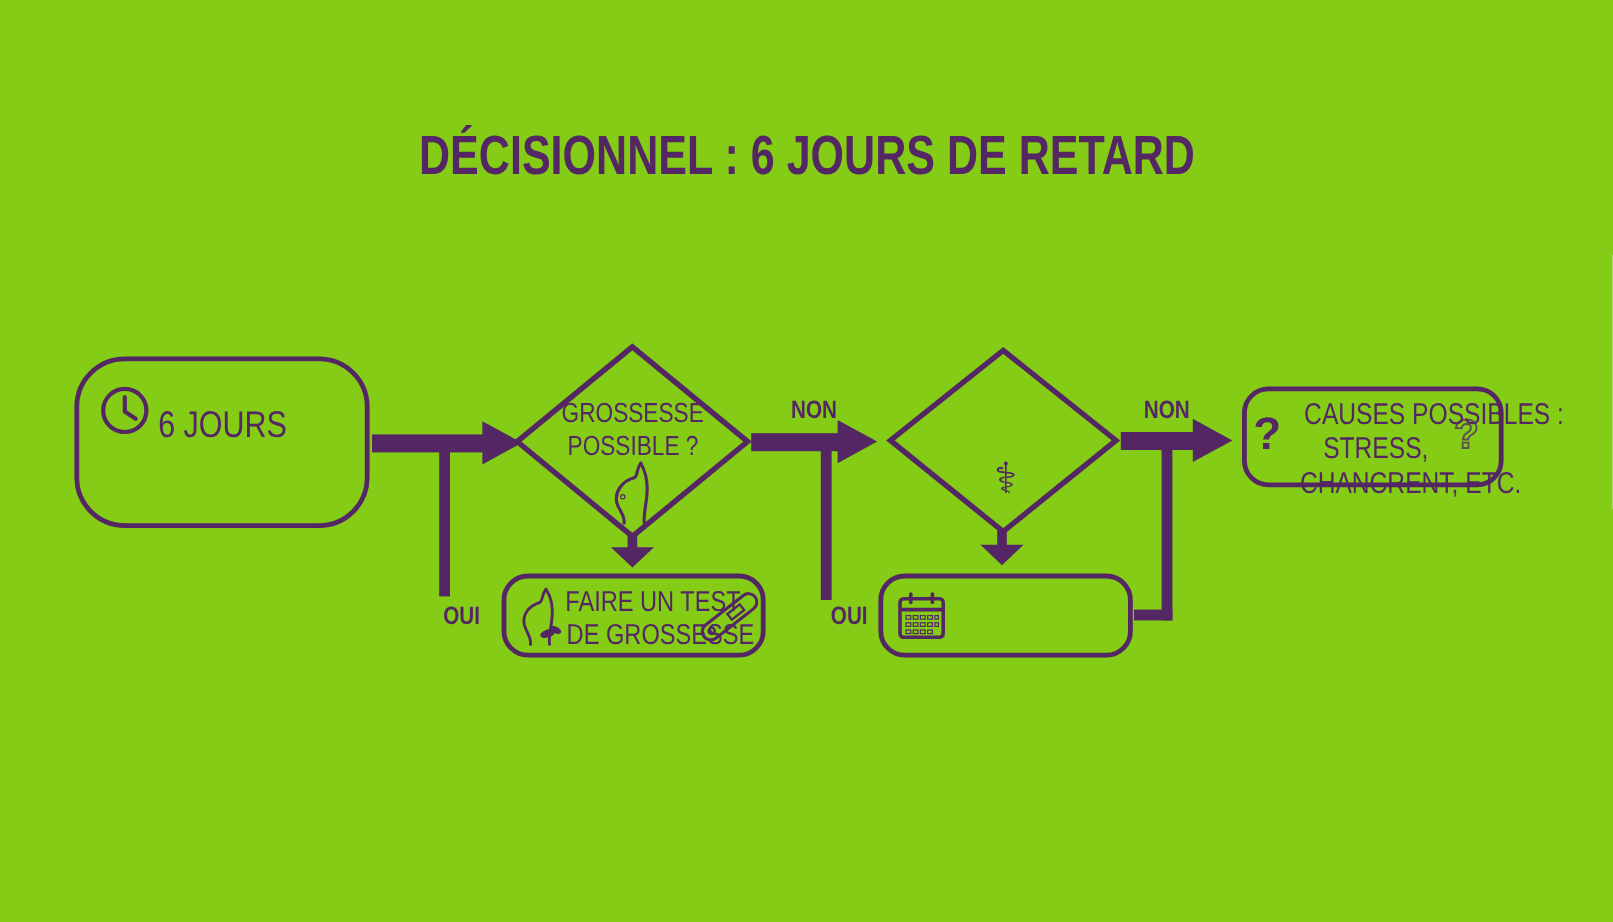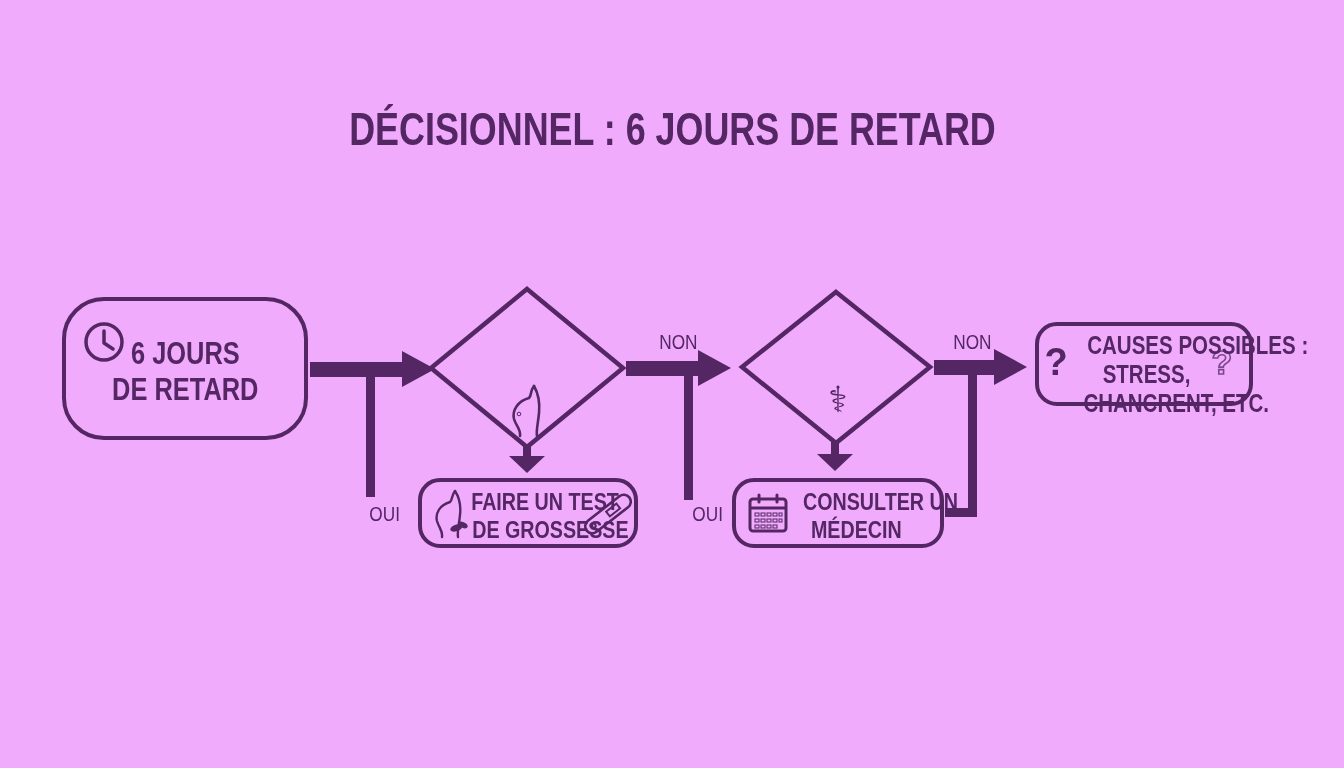--- a/index.html
+++ b/index.html
@@ -1,18 +1,18 @@
 <!DOCTYPE html>
 <html><head>
 <meta charset="utf-8">
 <style>
   html,body{margin:0;padding:0;background:#ffffff;}
   #stage{
     position:relative;width:1344px;height:768px;overflow:hidden;
-    background:#f0abfc;
+    background:#84cc16;
     font-family:"Liberation Sans", sans-serif;
     color:#542664;
   }
   .abs{position:absolute;}
   .cond{display:inline-block;transform:scaleX(0.82);transform-origin:50% 50%;white-space:nowrap;}
 
   
   .title{
     top:98px;left:0;width:100%;height:62px;line-height:62px;
     text-align:center;font-size:46px;font-weight:700;letter-spacing:0px;
@@ -20,40 +20,40 @@
   .title .cond{transform:scaleX(0.78);}
 
   
   .node{
     border:4px solid #542664;background:transparent;box-sizing:border-box;
   }
   .rounded-lg{border-radius:42px;}
   .rounded-md{border-radius:22px;}
 
   .node-text{
-    text-align:center;font-weight:700;
+    text-align:center;font-weight:400;
   }
   .node-text div{line-height:1.16;}
 
   
   .shaft{background:#542664;}
   .head-right{
     width:0;height:0;
     border-top:18px solid transparent;border-bottom:18px solid transparent;
     border-left:33px solid #542664;
   }
   .head-down{
     width:0;height:0;
     border-left:18px solid transparent;border-right:18px solid transparent;
     border-top:17px solid #542664;
   }
   .connector{background:#542664;}
 
   .edge-label{
-    font-weight:400;font-size:21px;text-align:center;
+    font-weight:700;font-size:21px;text-align:center;
   }
 
   svg.stroke-icon path, svg.stroke-icon circle, svg.stroke-icon rect, svg.stroke-icon line, svg.stroke-icon polyline{
     stroke:#542664;fill:none;
   }
   .qmark-solid{font-size:38px;font-weight:700;line-height:1;}
   .qmark-outline{
     font-size:34px;font-weight:700;line-height:1;
     color:transparent;-webkit-text-stroke:1.6px rgba(84,38,100,0.75);
   }
@@ -68,34 +68,37 @@
     <span class="cond">DÉCISIONNEL : 6 JOURS DE RETARD</span>
   </div>
 
   <div class="abs node rounded-lg" style="left:62px;top:297px;width:246px;height:143px;"></div>
   <svg class="abs stroke-icon" style="left:80px;top:318px;" width="48" height="48" viewBox="0 0 48 48">
     <circle cx="24" cy="24" r="18" stroke-width="3.5"></circle>
     <path d="M24 13 L24 25 L33 31" stroke-width="3.5" stroke-linecap="round" stroke-linejoin="round"></path>
   </svg>
   <div class="abs node-text" style="left:70px;top:336px;width:230px;font-size:31px;line-height:37px;">
     <div><span class="cond">6 JOURS</span></div>
-    <div><span class="cond">DE RETARD</span></div>
   </div>
 
   <div class="abs shaft" style="left:310px;top:362px;width:94px;height:15px;"></div>
   <div class="abs head-right" style="left:402px;top:351px;"></div>
 
   <div class="abs connector" style="left:366px;top:376px;width:9px;height:121px;"></div>
   <div class="abs edge-label" style="left:352px;top:502px;width:66px;">
     <span class="cond">OUI</span>
   </div>
 
   <svg class="abs" style="left:427px;top:286px;" width="200" height="164" viewBox="0 0 200 164">
     <polygon points="100,3 196,82 100,161 4,82" fill="none" stroke="#542664" stroke-width="4.5"></polygon>
   </svg>
+  <div class="abs node-text" style="left:437px;top:331px;width:180px;font-size:23px;line-height:27px;">
+    <div><span class="cond">GROSSESSE</span></div>
+    <div><span class="cond">POSSIBLE ?</span></div>
+  </div>
   <svg class="abs stroke-icon" style="left:506px;top:384px;" width="42" height="54" viewBox="0 0 42 54">
     <path d="M28 2 C 24 7 26 11 23 14 C 12 17 6 26 8 35 C 10 42 15 45 14 52" stroke-width="2.6" stroke-linecap="round"></path>
     <path d="M28 2 C 32 9 34 19 33 29 C 32 40 30 46 31 52" stroke-width="2.6" stroke-linecap="round"></path>
     <circle cx="13" cy="30" r="1.8" fill="#542664" stroke="none"></circle>
   </svg>
 
   <div class="abs connector" style="left:523px;top:444px;width:8px;height:14px;"></div>
   <div class="abs head-down" style="left:509px;top:456px;"></div>
 
   <div class="abs node rounded-md" style="left:418px;top:478px;width:220px;height:70px;"></div>
@@ -157,24 +160,20 @@
         <rect x="14" y="26" width="4" height="3"></rect>
         <rect x="20" y="26" width="4" height="3"></rect>
         <rect x="26" y="26" width="4" height="3"></rect>
         <rect x="32" y="26" width="3" height="3"></rect>
       <rect x="8" y="32" width="4" height="3"></rect>
         <rect x="14" y="32" width="4" height="3"></rect>
         <rect x="20" y="32" width="4" height="3"></rect>
         <rect x="26" y="32" width="4" height="3"></rect>
     </g>
   </svg>
-  <div class="abs node-text" style="left:786px;top:488px;width:140px;font-size:24px;line-height:27px;">
-    <div><span class="cond">CONSULTER UN</span></div>
-    <div><span class="cond">MÉDECIN</span></div>
-  </div>
 
   <div class="abs edge-label" style="left:942px;top:330px;width:60px;">
     <span class="cond">NON</span>
   </div>
   <div class="abs shaft" style="left:934px;top:360px;width:64px;height:15px;"></div>
   <div class="abs head-right" style="left:994px;top:349px;"></div>
 
   <div class="abs connector" style="left:968px;top:374px;width:9px;height:143px;"></div>
   <div class="abs connector" style="left:945px;top:508px;width:32px;height:9px;"></div>
 

